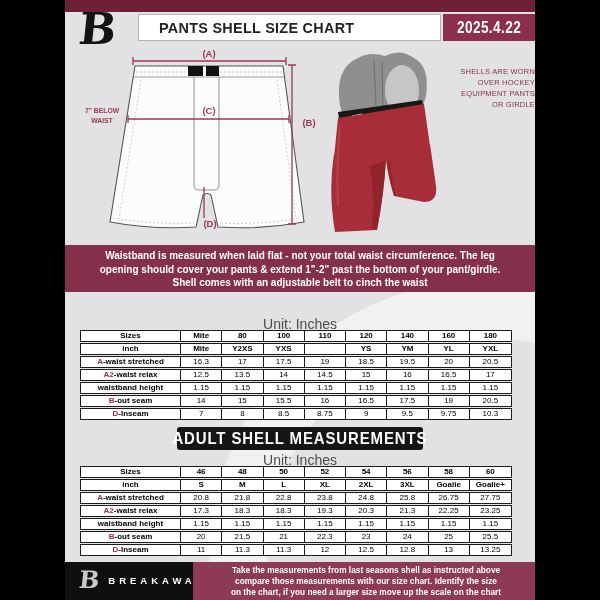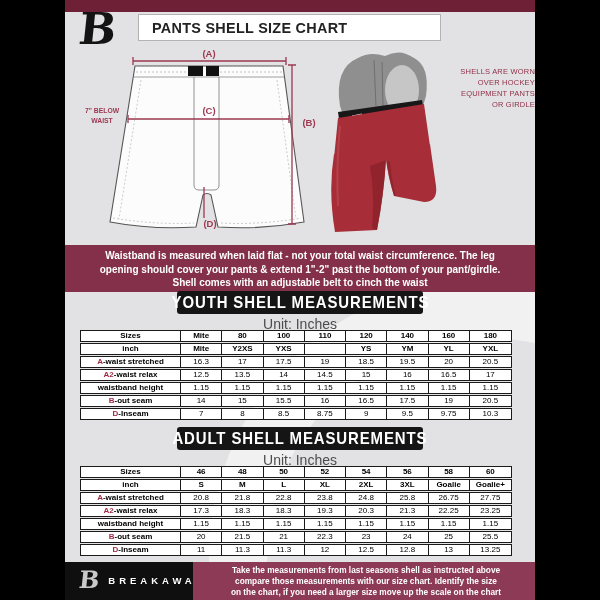--- a/index.html
+++ b/index.html
@@ -4,21 +4,21 @@
 <style>
   html,body{margin:0;padding:0;}
   body{width:600px;height:600px;background:#000;position:relative;overflow:hidden;
        font-family:"Liberation Sans",sans-serif;}
   .page{position:absolute;left:65px;top:0;width:470px;height:600px;background:#e2e2e4;overflow:hidden;}
   .abs{position:absolute;}
   .topstrip{left:0;top:0;width:470px;height:12px;background:#6e2136;}
   .logo-b{left:14px;top:9px;font-family:"DejaVu Serif",serif;font-weight:bold;font-size:44px;
           line-height:40px;color:#131313;transform:skewX(-6deg);}
   .title-box{left:73px;top:14px;width:303px;height:27px;background:#fff;border:1px solid #b3b3b3;
-             display:flex;align-items:center;padding-left:13px;box-sizing:border-box;}
+             display:flex;align-items:center;padding-left:20px;box-sizing:border-box;}
   .title-box span{font-size:15.5px;font-weight:bold;color:#222;letter-spacing:.3px;
                   transform:scaleX(.93);transform-origin:left center;white-space:nowrap;}
   .date-box{left:378px;top:14px;width:92px;height:27px;background:#8c2f4c;display:flex;
             align-items:center;justify-content:center;}
   .date-box span{color:#fff;font-size:17px;font-weight:bold;letter-spacing:.5px;
                  transform:scaleX(.8);white-space:nowrap;}
   .watermark{top:280px;right:-230px;width:440px;height:440px;border-radius:50%;
              border:58px solid rgba(255,255,255,.5);}
   .annotation{left:378px;top:66px;width:92px;}
   .annotation div{font-size:7.5px;font-weight:normal;color:#8f2f48;line-height:11px;letter-spacing:.2px;text-align:right;}
@@ -56,20 +56,23 @@
   <div class="abs watermark"></div>
 
   <div class="abs topstrip"></div>
 
   <div class="abs logo-b">B</div>
 
   <div class="abs title-box">
     <span>PANTS SHELL SIZE CHART</span>
   </div>
 
+  <div class="abs date-box">
+    <span>2025.4.22</span>
+  </div>
 
   <svg class="abs" style="left:20px;top:46px;" width="250" height="192" viewBox="0 0 250 192">
     <path d="M50,20 L198,20 L219,176 Q176,184 133,181 L126,149 Q122,146 118,149 L111,181 Q68,184 25,176 Z" fill="#fcfcfc" stroke="#555" stroke-width="1.1"></path>
     <path d="M49,31 L199,31" stroke="#777" stroke-width=".7" fill="none"></path>
     <path d="M51,26 L197,26" stroke="#9a9a9a" stroke-width=".6" stroke-dasharray="2 2" fill="none"></path>
     <path d="M109,31 L109,139 Q109,144 114,144 L129,144 Q134,144 134,139 L134,31" fill="none" stroke="#777" stroke-width=".8"></path>
     <path d="M56,34 L34,173 M192,34 L211,173" stroke="#aaa" stroke-width=".6" stroke-dasharray="2 2" fill="none"></path>
     <path d="M28,172 Q70,179 109,177 M136,177 Q176,179 216,172" stroke="#aaa" stroke-width=".6" stroke-dasharray="2 2" fill="none"></path>
     <rect x="103" y="20" width="15" height="10" fill="#111"></rect>
     <rect x="121" y="20" width="13" height="10" fill="#111"></rect>
@@ -114,23 +117,20 @@
     <div>EQUIPMENT PANTS</div>
     <div>OR GIRDLE</div>
   </div>
 
   <div class="abs notice">
     <div>Waistband is measured when laid flat - not your total waist circumference. The leg</div>
     <div>opening should cover your pants &amp; extend 1"-2" past the bottom of your pant/girdle.</div>
     <div>Shell comes with an adjustable belt to cinch the waist</div>
   </div>
 
-  <div class="abs sec-head" style="top:291px;">
-    <span>YOUTH SHELL MEASUREMENTS</span>
-  </div>
   <div class="abs unit" style="top:316px;">Unit: Inches</div>
   <div class="abs mtable" style="top:330px;">
       <div class="trow thead">
         <div class="tcell tlabel">Sizes</div>
         <div class="tcell">Mite</div>
         <div class="tcell">80</div>
         <div class="tcell">100</div>
         <div class="tcell">110</div>
         <div class="tcell">120</div>
         <div class="tcell">140</div>

